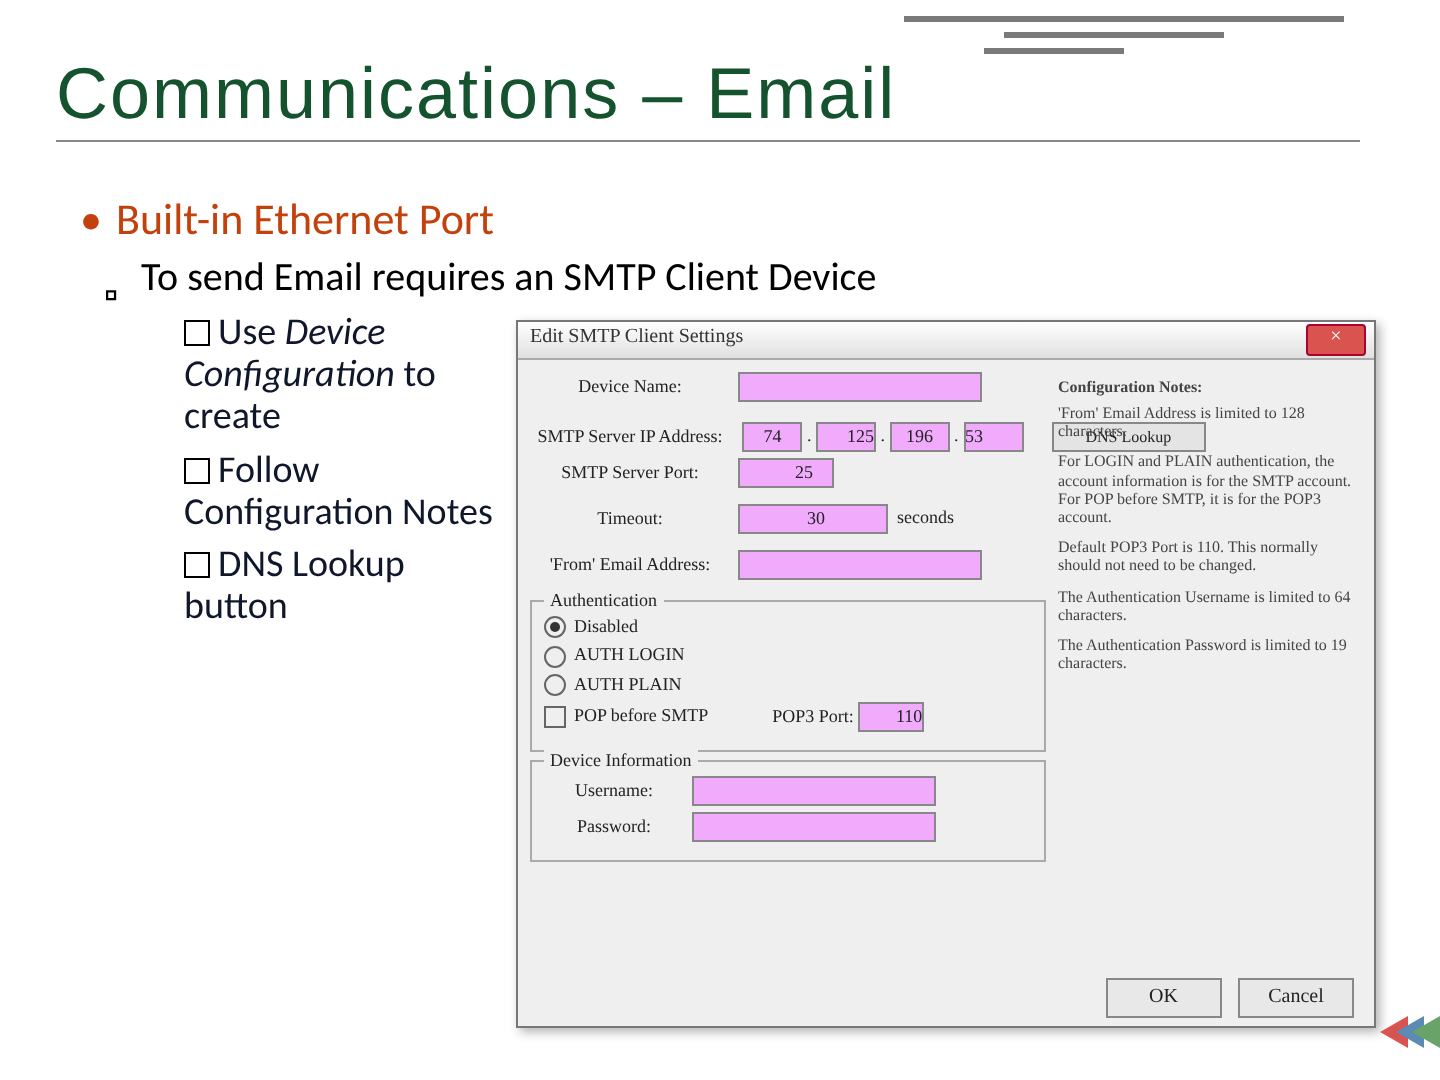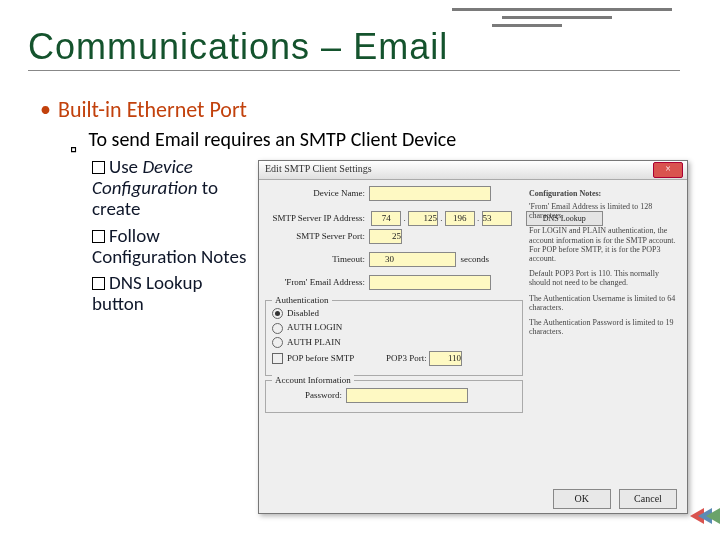--- a/index.html
+++ b/index.html
@@ -7,36 +7,36 @@
   .deco-top .bar{position:absolute;height:3px;background:#7a7a7a}
   .deco-top .bar.b1{width:220px;top:8px;right:0}
   .deco-top .bar.b2{width:110px;top:16px;right:60px}
   .deco-top .bar.b3{width:70px;top:24px;right:110px}
   .title-wrap{position:absolute;left:28px;right:40px;top:26px}
   .title{font-size:36px;font-weight:300;color:#14532d;font-family:Liberation Sans, sans-serif;letter-spacing:1px}
   .title-rule{border:0;border-top:1px solid #888;margin:2px 0 0 0}
   .content{position:absolute;left:40px;top:96px;right:40px}
   .b1line{font-size:22px;color:#c2410c}
   .b1line .dot{display:inline-block;width:18px}
-  .b2line{font-size:20px;color:#000;margin-left:30px;margin-top:4px}
+  .b2line{font-size:20px;color:#000;margin-left:12px;margin-top:4px}
   .b2line .sq{display:inline-block;width:14px;height:8px;vertical-align:middle}
   .sub{margin-left:52px;margin-top:6px;width:160px;font-size:19px;line-height:1.1;color:#0f172a}
   .sub .box{display:inline-block;width:11px;height:11px;border:1.5px solid #000;margin-right:4px;vertical-align:baseline;position:relative;top:1px}
   .sub .block{margin-bottom:6px}
   .ital{font-style:italic}
 
   
   .dlg{position:absolute;left:258px;top:160px;width:428px;height:352px;background:#efefef;border:1px solid #777;box-shadow:2px 2px 5px rgba(0,0,0,.3);font-size:9px;font-family:Liberation Serif, serif;color:#222}
   .dlg-tb{height:18px;background:linear-gradient(#fff,#e0e0e0);border-bottom:1px solid #aaa;position:relative}
   .dlg-title{position:absolute;left:6px;top:2px;font-size:10px;color:#333}
   .dlg-close{position:absolute;right:4px;top:1px;width:28px;height:14px;background:#d9534f;border:1px solid #a03;border-radius:2px;color:#fff;text-align:center;line-height:12px;font-size:10px}
   .dlg-body{position:absolute;left:6px;right:6px;top:22px;bottom:30px}
-  .lbl{display:inline-block;width:100px;text-align:right;margin-right:4px}
+  .lbl{display:inline-block;width:100px;text-align:center;margin-right:4px}
   .row{margin:3px 0;white-space:nowrap}
-  .inp{display:inline-block;background:#fef9c3;border:1px solid #888;height:13px;vertical-align:middle}
+  .inp{display:inline-block;background:#f0abfc;border:1px solid #888;height:13px;vertical-align:middle}
   .inp.s{width:28px}
   .inp.m{width:70px}
   .inp.l{width:120px}
   .dns-btn{display:inline-block;border:1px solid #888;background:#e4e4e4;padding:0 16px;height:13px;line-height:13px;margin-left:12px;vertical-align:middle;font-size:8px}
   .grp{border:1px solid #aaa;margin-top:4px;padding:4px 6px 6px 6px;position:relative}
   .grp .legend{position:absolute;top:-6px;left:6px;background:#efefef;padding:0 3px}
   .radio{width:9px;height:9px;border:1px solid #666;border-radius:50%;display:inline-block;vertical-align:middle;margin-right:4px;position:relative}
   .radio.sel::after{content:"";position:absolute;left:2px;top:2px;width:5px;height:5px;background:#333;border-radius:50%}
   .chk{width:9px;height:9px;border:1px solid #666;display:inline-block;vertical-align:middle;margin-right:4px}
   .notes{position:absolute;right:4px;top:2px;width:148px;font-size:8px;color:#444}
@@ -88,36 +88,37 @@
   <div class="dlg-body">
     <div style="position:absolute;left:0;top:0;width:258px">
       <div class="row"><span class="lbl">Device Name:</span><span class="inp l"></span></div>
       <div class="row" style="margin-top:10px"><span class="lbl">SMTP Server IP Address:</span>
         <span class="inp s" style="text-align:center;line-height:13px">74</span> .
         <span class="inp s" style="text-align:right;line-height:13px">125</span> .
         <span class="inp s" style="text-align:center;line-height:13px">196</span> .
         <span class="inp s" style="text-align:left;line-height:13px">53</span>
         <span class="dns-btn">DNS Lookup</span>
       </div>
-      <div class="row"><span class="lbl">SMTP Server Port:</span><span class="inp s" style="text-align:right;padding-left:3px;line-height:13px">25</span></div>
-      <div class="row" style="margin-top:8px"><span class="lbl">Timeout:</span><span class="inp m" style="text-align:left;padding-left:15px;line-height:13px">30</span>&nbsp;&nbsp;<span>seconds</span></div>
+      <div class="row"><span class="lbl">SMTP Server Port:</span><span class="inp s" style="text-align:center;padding-left:18px;line-height:13px">25</span></div>
+      <div class="row" style="margin-top:8px"><span class="lbl">Timeout:</span><span class="inp m" style="text-align:center;padding-left:3px;line-height:13px">30</span>&nbsp;&nbsp;<span>seconds</span></div>
       <div class="row" style="margin-top:8px"><span class="lbl">'From' Email Address:</span><span class="inp l"></span></div>
 
       <div class="grp" style="margin-top:10px">
         <span class="legend">Authentication</span>
         <div class="row"><span class="radio sel"></span><span>Disabled</span></div>
         <div class="row"><span class="radio"></span><span>AUTH LOGIN</span></div>
         <div class="row"><span class="radio"></span><span>AUTH PLAIN</span></div>
         <div class="row"><span class="chk"></span><span>POP before SMTP</span>
           <span style="margin-left:30px">POP3 Port:</span>&nbsp;<span class="inp s" style="text-align:right;padding-left:3px;line-height:13px">110</span>
         </div>
       </div>
 
       <div class="grp">
-        <span class="legend">Account Information</span>
+        <span class="legend">Device Information</span>
+        <div class="row"><span class="lbl" style="width:70px">Username:</span><span class="inp l"></span></div>
         <div class="row"><span class="lbl" style="width:70px">Password:</span><span class="inp l"></span></div>
       </div>
     </div>
 
     <div class="notes">
       <div class="hdr">Configuration Notes:</div>
       <div class="p">'From' Email Address is limited to 128 characters.</div>
       <div class="p">For LOGIN and PLAIN authentication, the account information is for the SMTP account. For POP before SMTP, it is for the POP3 account.</div>
       <div class="p">Default POP3 Port is 110. This normally should not need to be changed.</div>
       <div class="p">The Authentication Username is limited to 64 characters.</div>

